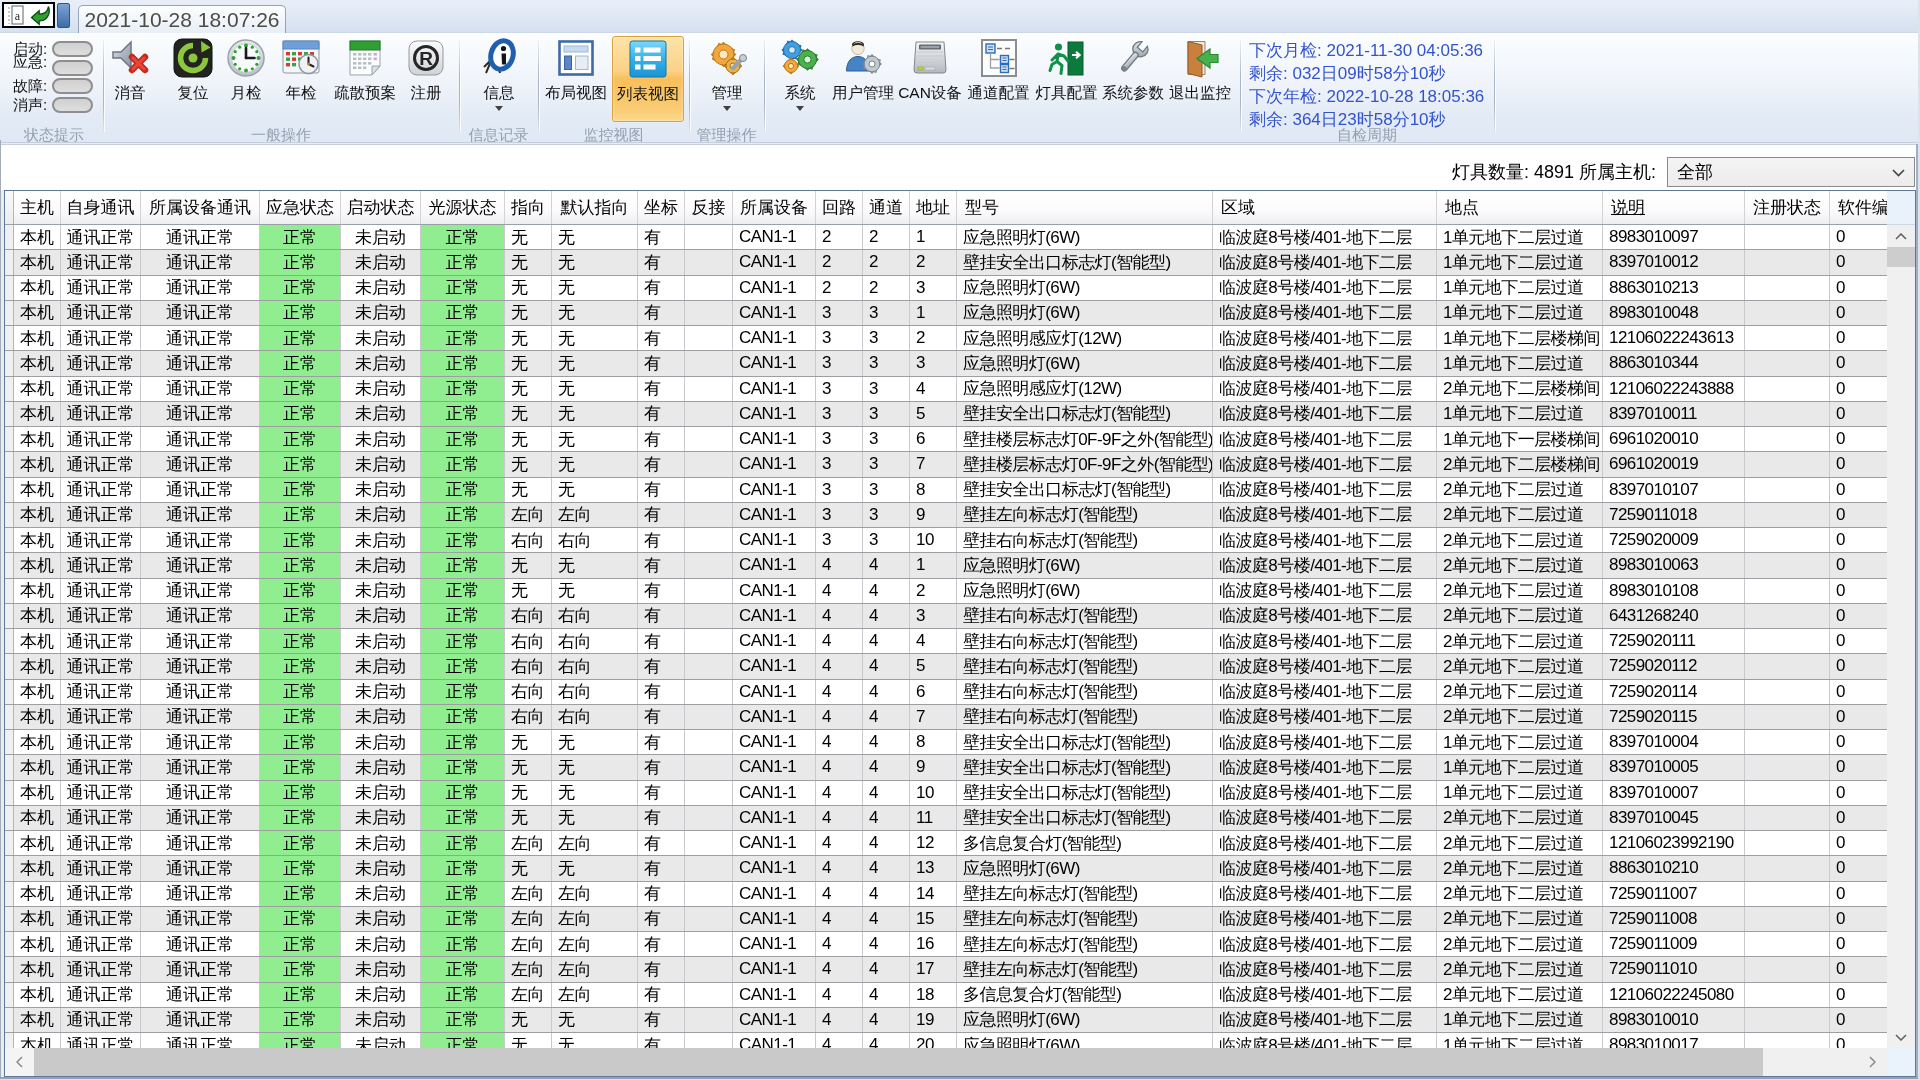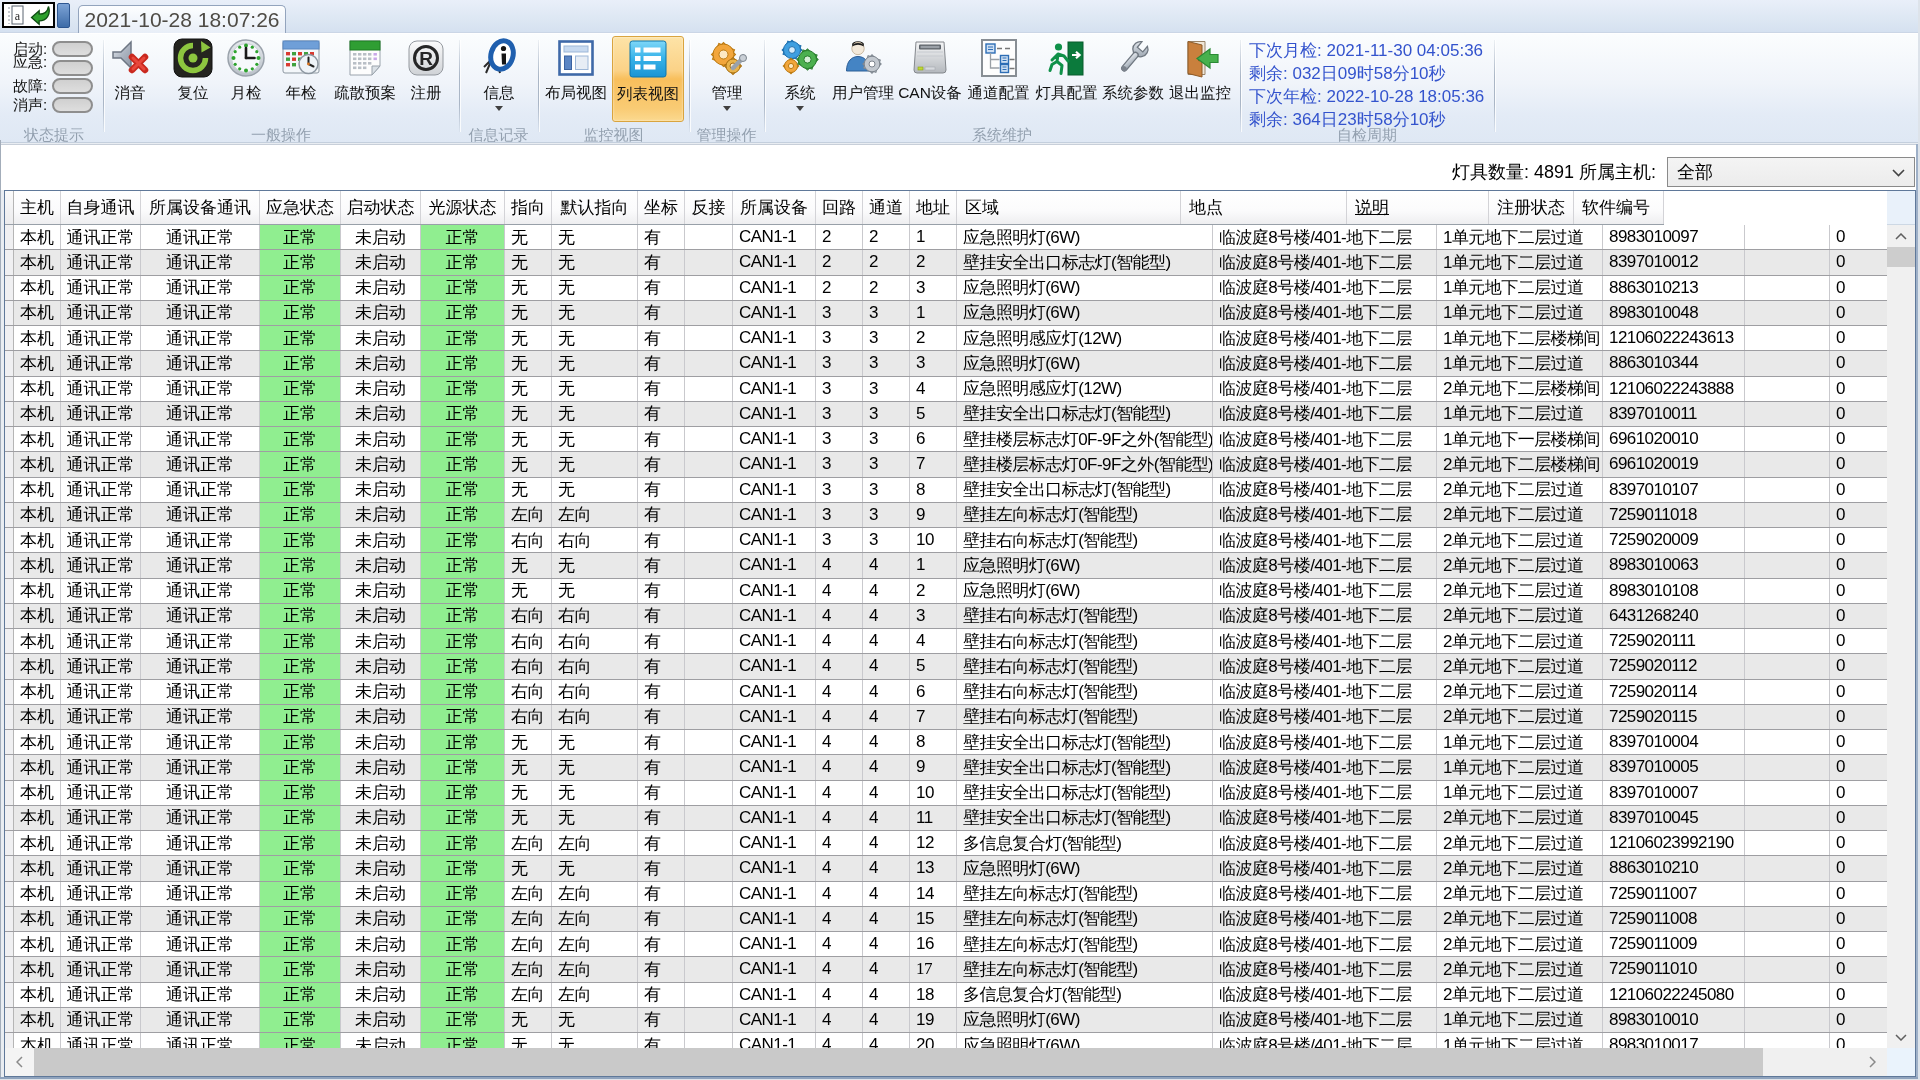--- a/index.html
+++ b/index.html
@@ -462,21 +462,20 @@
     <span class="ricon">
       <svg width="40" height="40" viewBox="0 0 40 40">
         <path d="M8 3.5 h17 v33 h-17 z" fill="#efe6d8" stroke="#9a8468"></path>
         <path d="M8 3.5 L22 7 V39 L8 35.5 Z" fill="#c9803d" stroke="#8d5a28"></path>
         <circle cx="19.5" cy="22" r="1.3" fill="#6e4516"></circle>
         <polygon points="17,20.5 30,11 30,16.5 38,16.5 38,24.5 30,24.5 30,30" fill="#47b14d" stroke="#2a8a35" stroke-width="1.2"></polygon>
       </svg>
     </span>
     <span class="rlabel">退出监控</span>
   </div>
-  <div class="rgroup-label" style="left:764px;width:476px">系统维护</div>
   <div class="rdivider" style="left:1240px"></div>
 
   <div>
     <div class="sc-line" style="top: 5px; color: rgb(51, 83, 205);">下次月检: 2021-11-30 04:05:36</div>
     <div class="sc-line" style="top: 28px; color: rgb(51, 83, 205);">剩余: 032日09时58分10秒</div>
     <div class="sc-line" style="top: 51px; color: rgb(51, 83, 205);">下次年检: 2022-10-28 18:05:36</div>
     <div class="sc-line" style="top: 74px; color: rgb(51, 83, 205);">剩余: 364日23时58分10秒</div>
     <div class="rgroup-label" style="left:1240px;width:254px">自检周期</div>
   </div>
   <div class="rdivider" style="left:1494px"></div>
@@ -509,20 +508,21 @@
         <div class="hcell" style="width: 80px;">启动状态</div>
         <div class="hcell" style="width: 84px;">光源状态</div>
         <div class="hcell" style="width: 47px;">指向</div>
         <div class="hcell" style="width: 86px;">默认指向</div>
         <div class="hcell" style="width: 47px;">坐标</div>
         <div class="hcell" style="width: 48px;">反接</div>
         <div class="hcell" style="width: 83px;">所属设备</div>
         <div class="hcell" style="width: 47px;">回路</div>
         <div class="hcell" style="width: 47px;">通道</div>
         <div class="hcell" style="width: 47px;">地址</div>
+        <div class="hcell hleft" style="width: 256px;">型号</div>
         <div class="hcell hleft" style="width: 224px;">区域</div>
         <div class="hcell hleft" style="width: 166px;">地点</div>
         <div class="hcell hleft" style="width: 142px; text-decoration: underline;">说明</div>
         <div class="hcell" style="width: 85px;">注册状态</div>
         <div class="hcell hleft" style="width: 90px;">软件编号</div>
       </div>
     <div id="tbody">
         <div class="trow">
           <div class="tcell rowhdr" style="width: 9px;"></div>
           <div class="tcell ctr" style="width: 47px;">本机</div>
@@ -1198,21 +1198,21 @@
           <div class="tcell ctr ok" style="background: rgb(144, 238, 144); width: 81px;">正常</div>
           <div class="tcell ctr" style="width: 80px;">未启动</div>
           <div class="tcell ctr ok" style="background: rgb(144, 238, 144); width: 84px;">正常</div>
           <div class="tcell lft" style="width: 47px;">左向</div>
           <div class="tcell lft" style="width: 86px;">左向</div>
           <div class="tcell lft" style="width: 47px;">有</div>
           <div class="tcell lft" style="width: 48px;"></div>
           <div class="tcell lft" style="width: 83px;">CAN1-1</div>
           <div class="tcell lft" style="width: 47px;">4</div>
           <div class="tcell lft" style="width: 47px;">4</div>
-          <div class="tcell lft" style="width: 47px; font-family: Liberation Serif, serif;">17</div>
+          <div class="tcell lft" style="width: 47px;">17</div>
           <div class="tcell lft" style="width: 256px;">壁挂左向标志灯(智能型)</div>
           <div class="tcell lft" style="width: 224px;">临波庭8号楼/401-地下二层</div>
           <div class="tcell lft" style="width: 166px;">2单元地下二层过道</div>
           <div class="tcell lft" style="width: 142px;">7259011010</div>
           <div class="tcell lft" style="width: 85px;"></div>
           <div class="tcell lft" style="width: 90px;">0</div>
         </div>
         <div class="trow">
           <div class="tcell rowhdr" style="width: 9px;"></div>
           <div class="tcell ctr" style="width: 47px;">本机</div>

